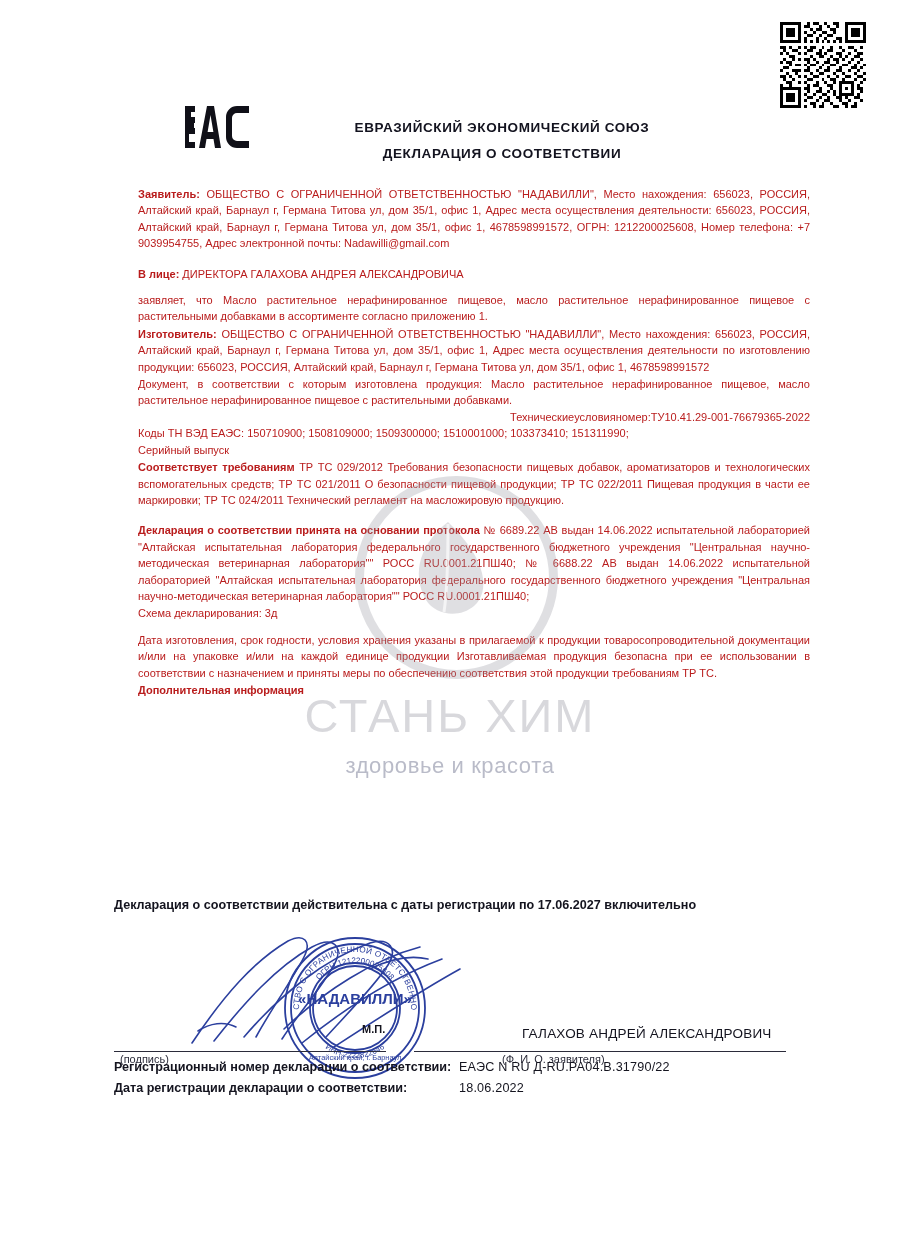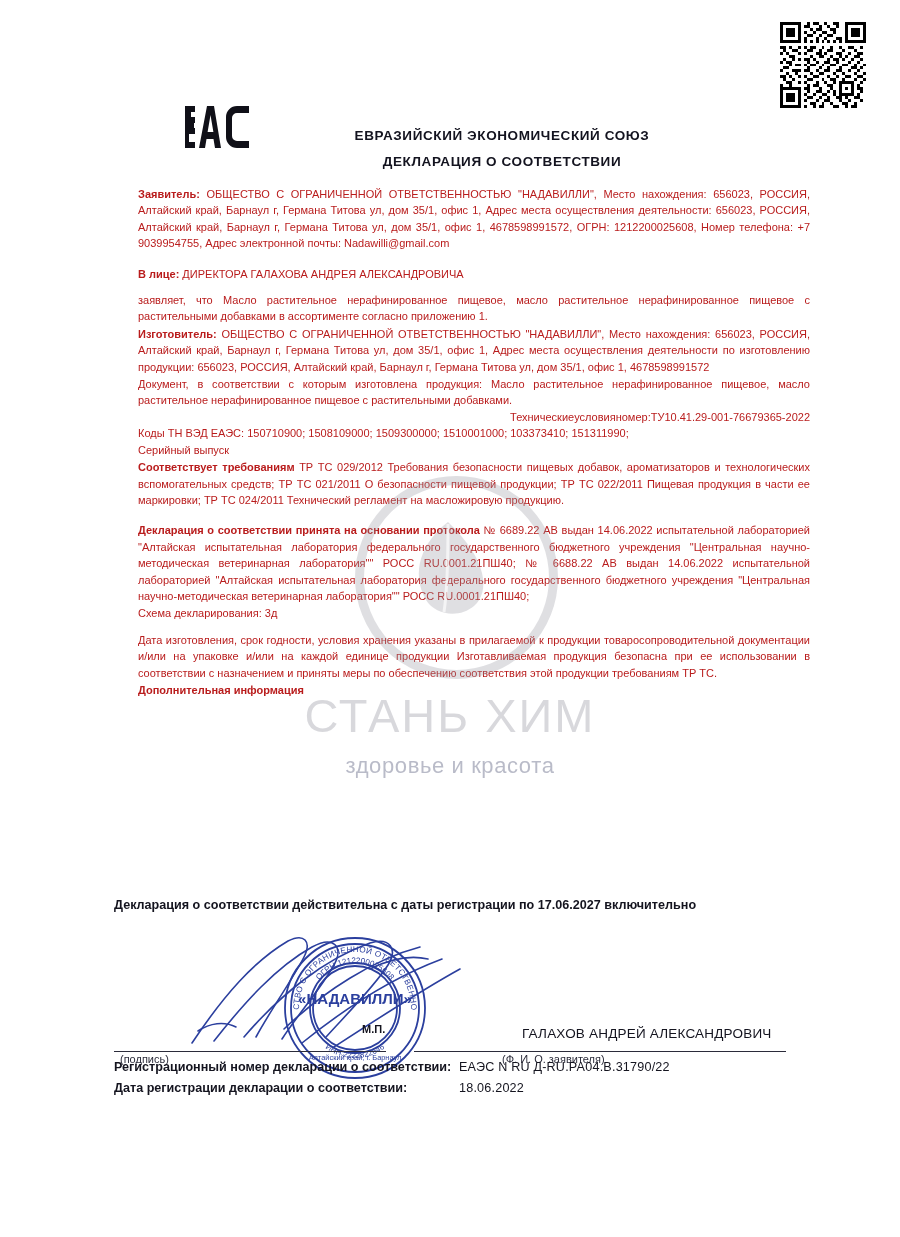--- a/index.html
+++ b/index.html
@@ -38,21 +38,21 @@
     top: 104px;
     width: 70px;
     height: 46px;
   }
   .eac svg { display:block; }
 
   
   .hdr {
     position: absolute;
     left: 262px;
-    top: 128px;
+    top: 120px;
     width: 480px;
     text-align: center;
   }
   .hdr .t1 {
     font-size: 13.5px;
     letter-spacing: .6px;
     font-weight: 600;
     color: #13131f;
   }
   .hdr .t2 {

